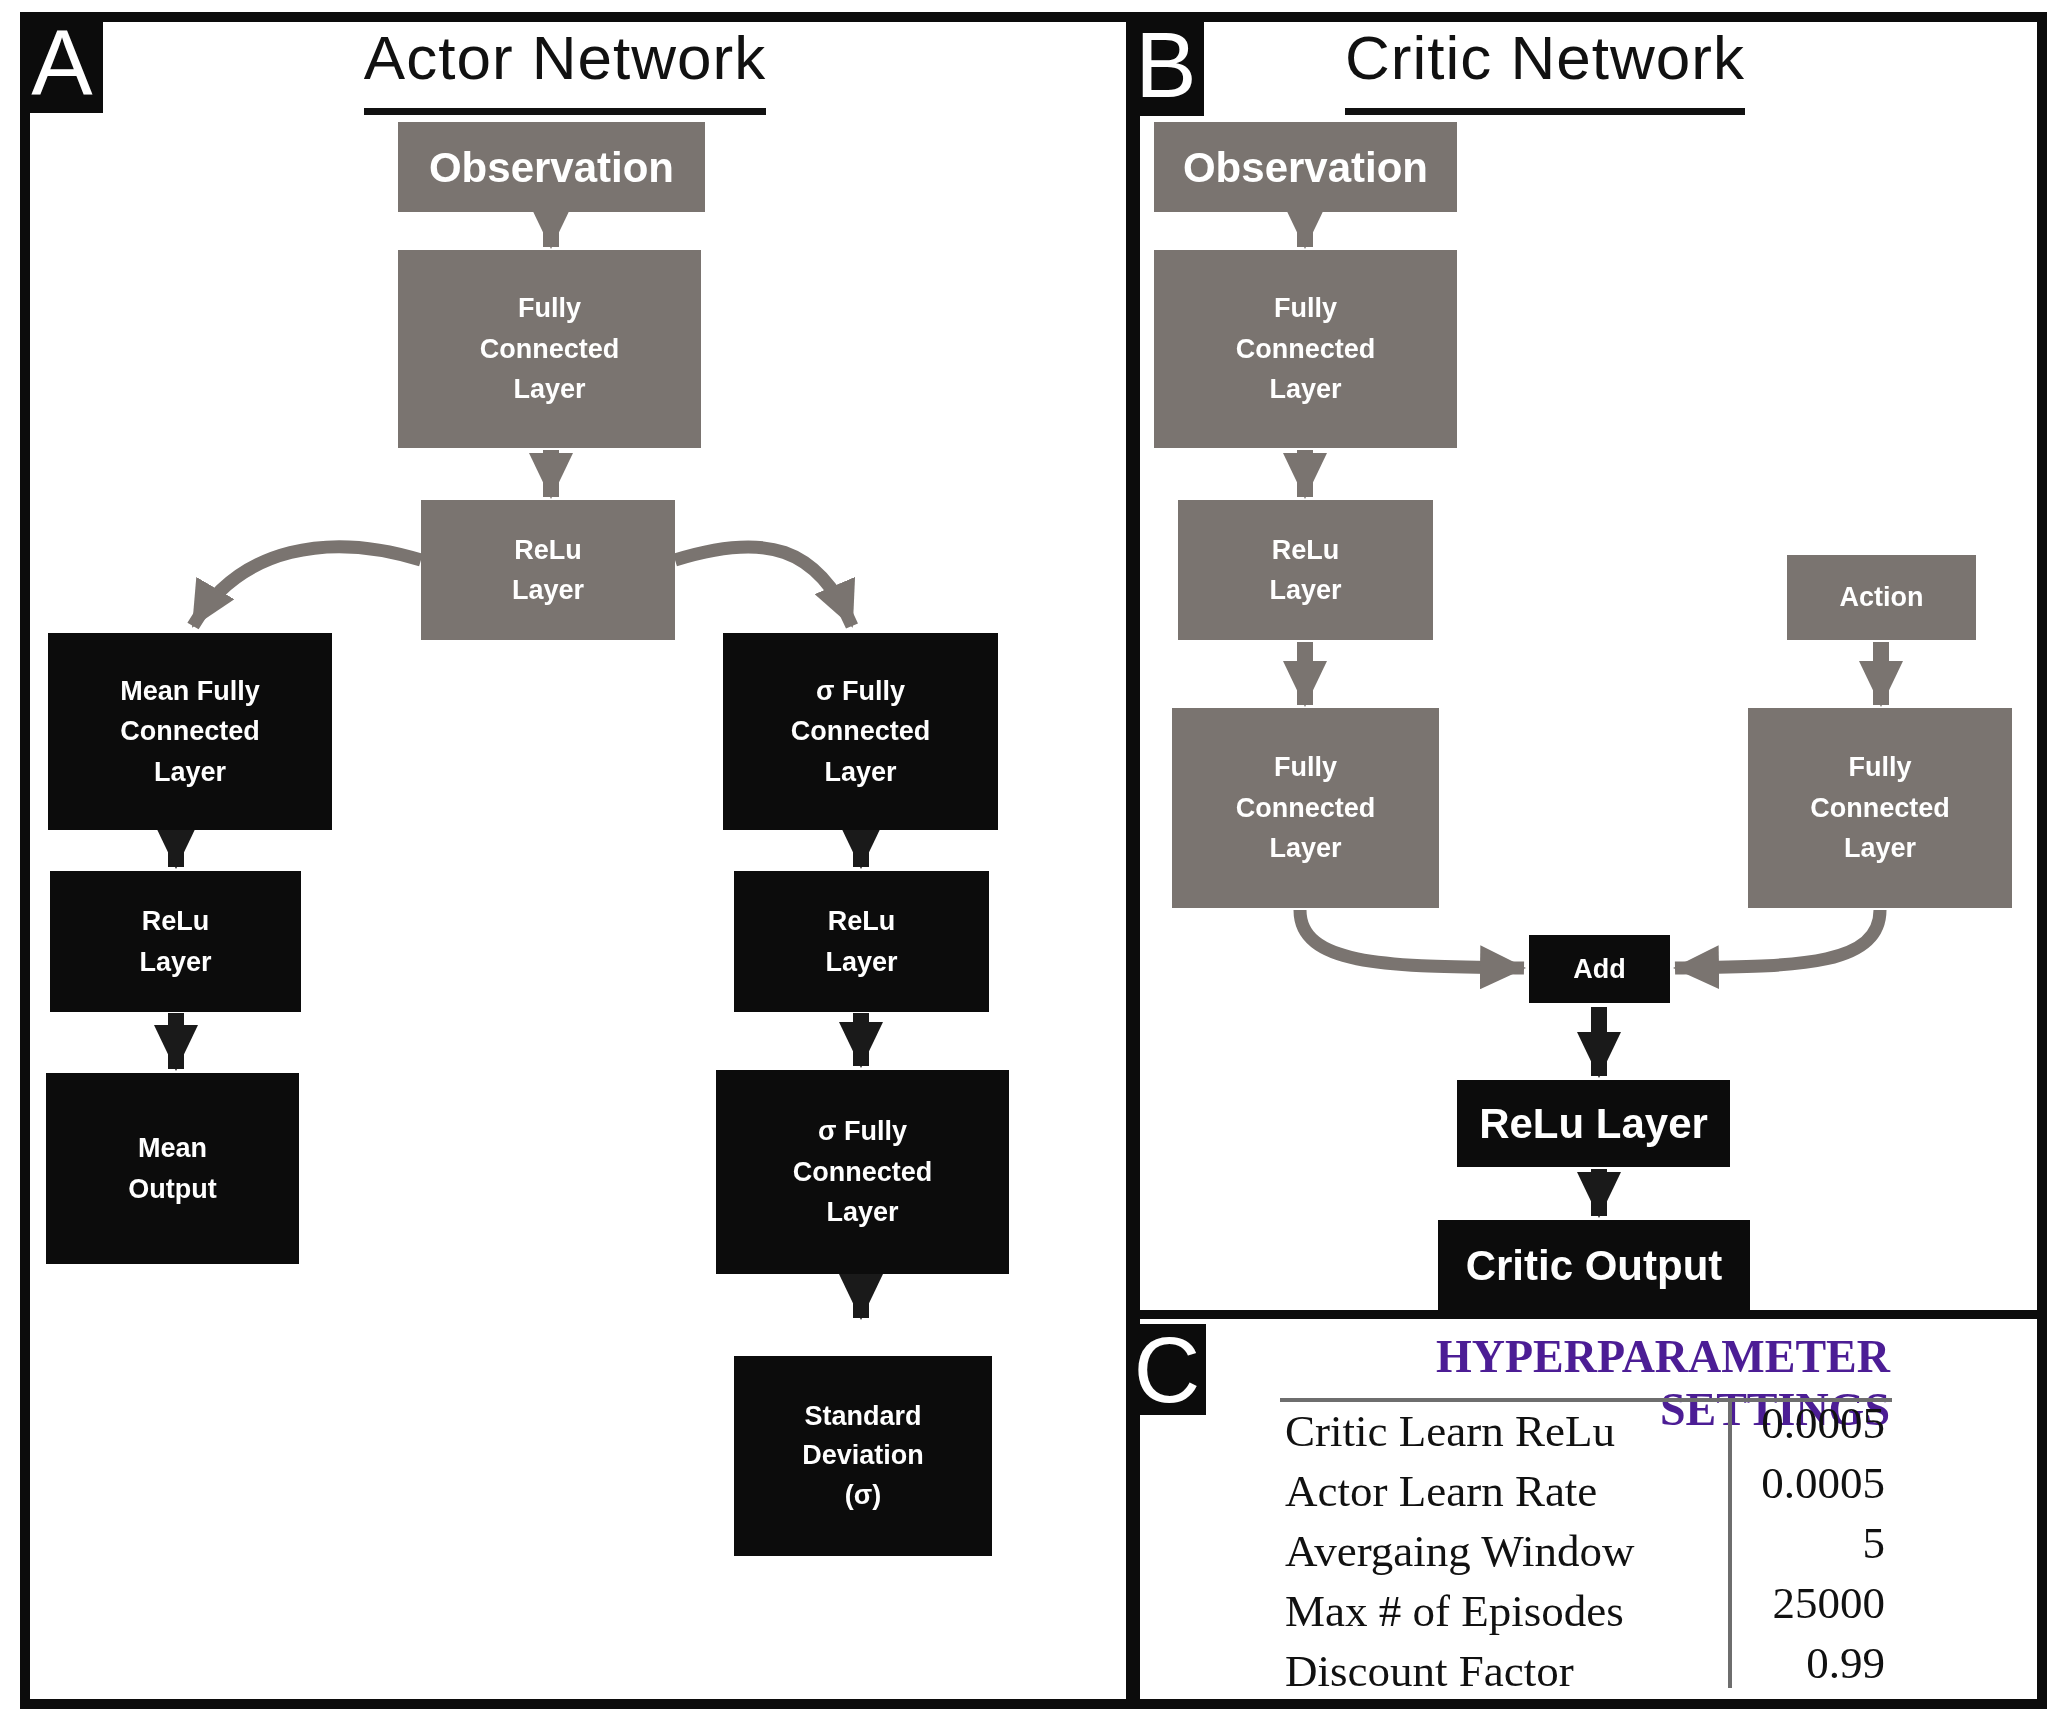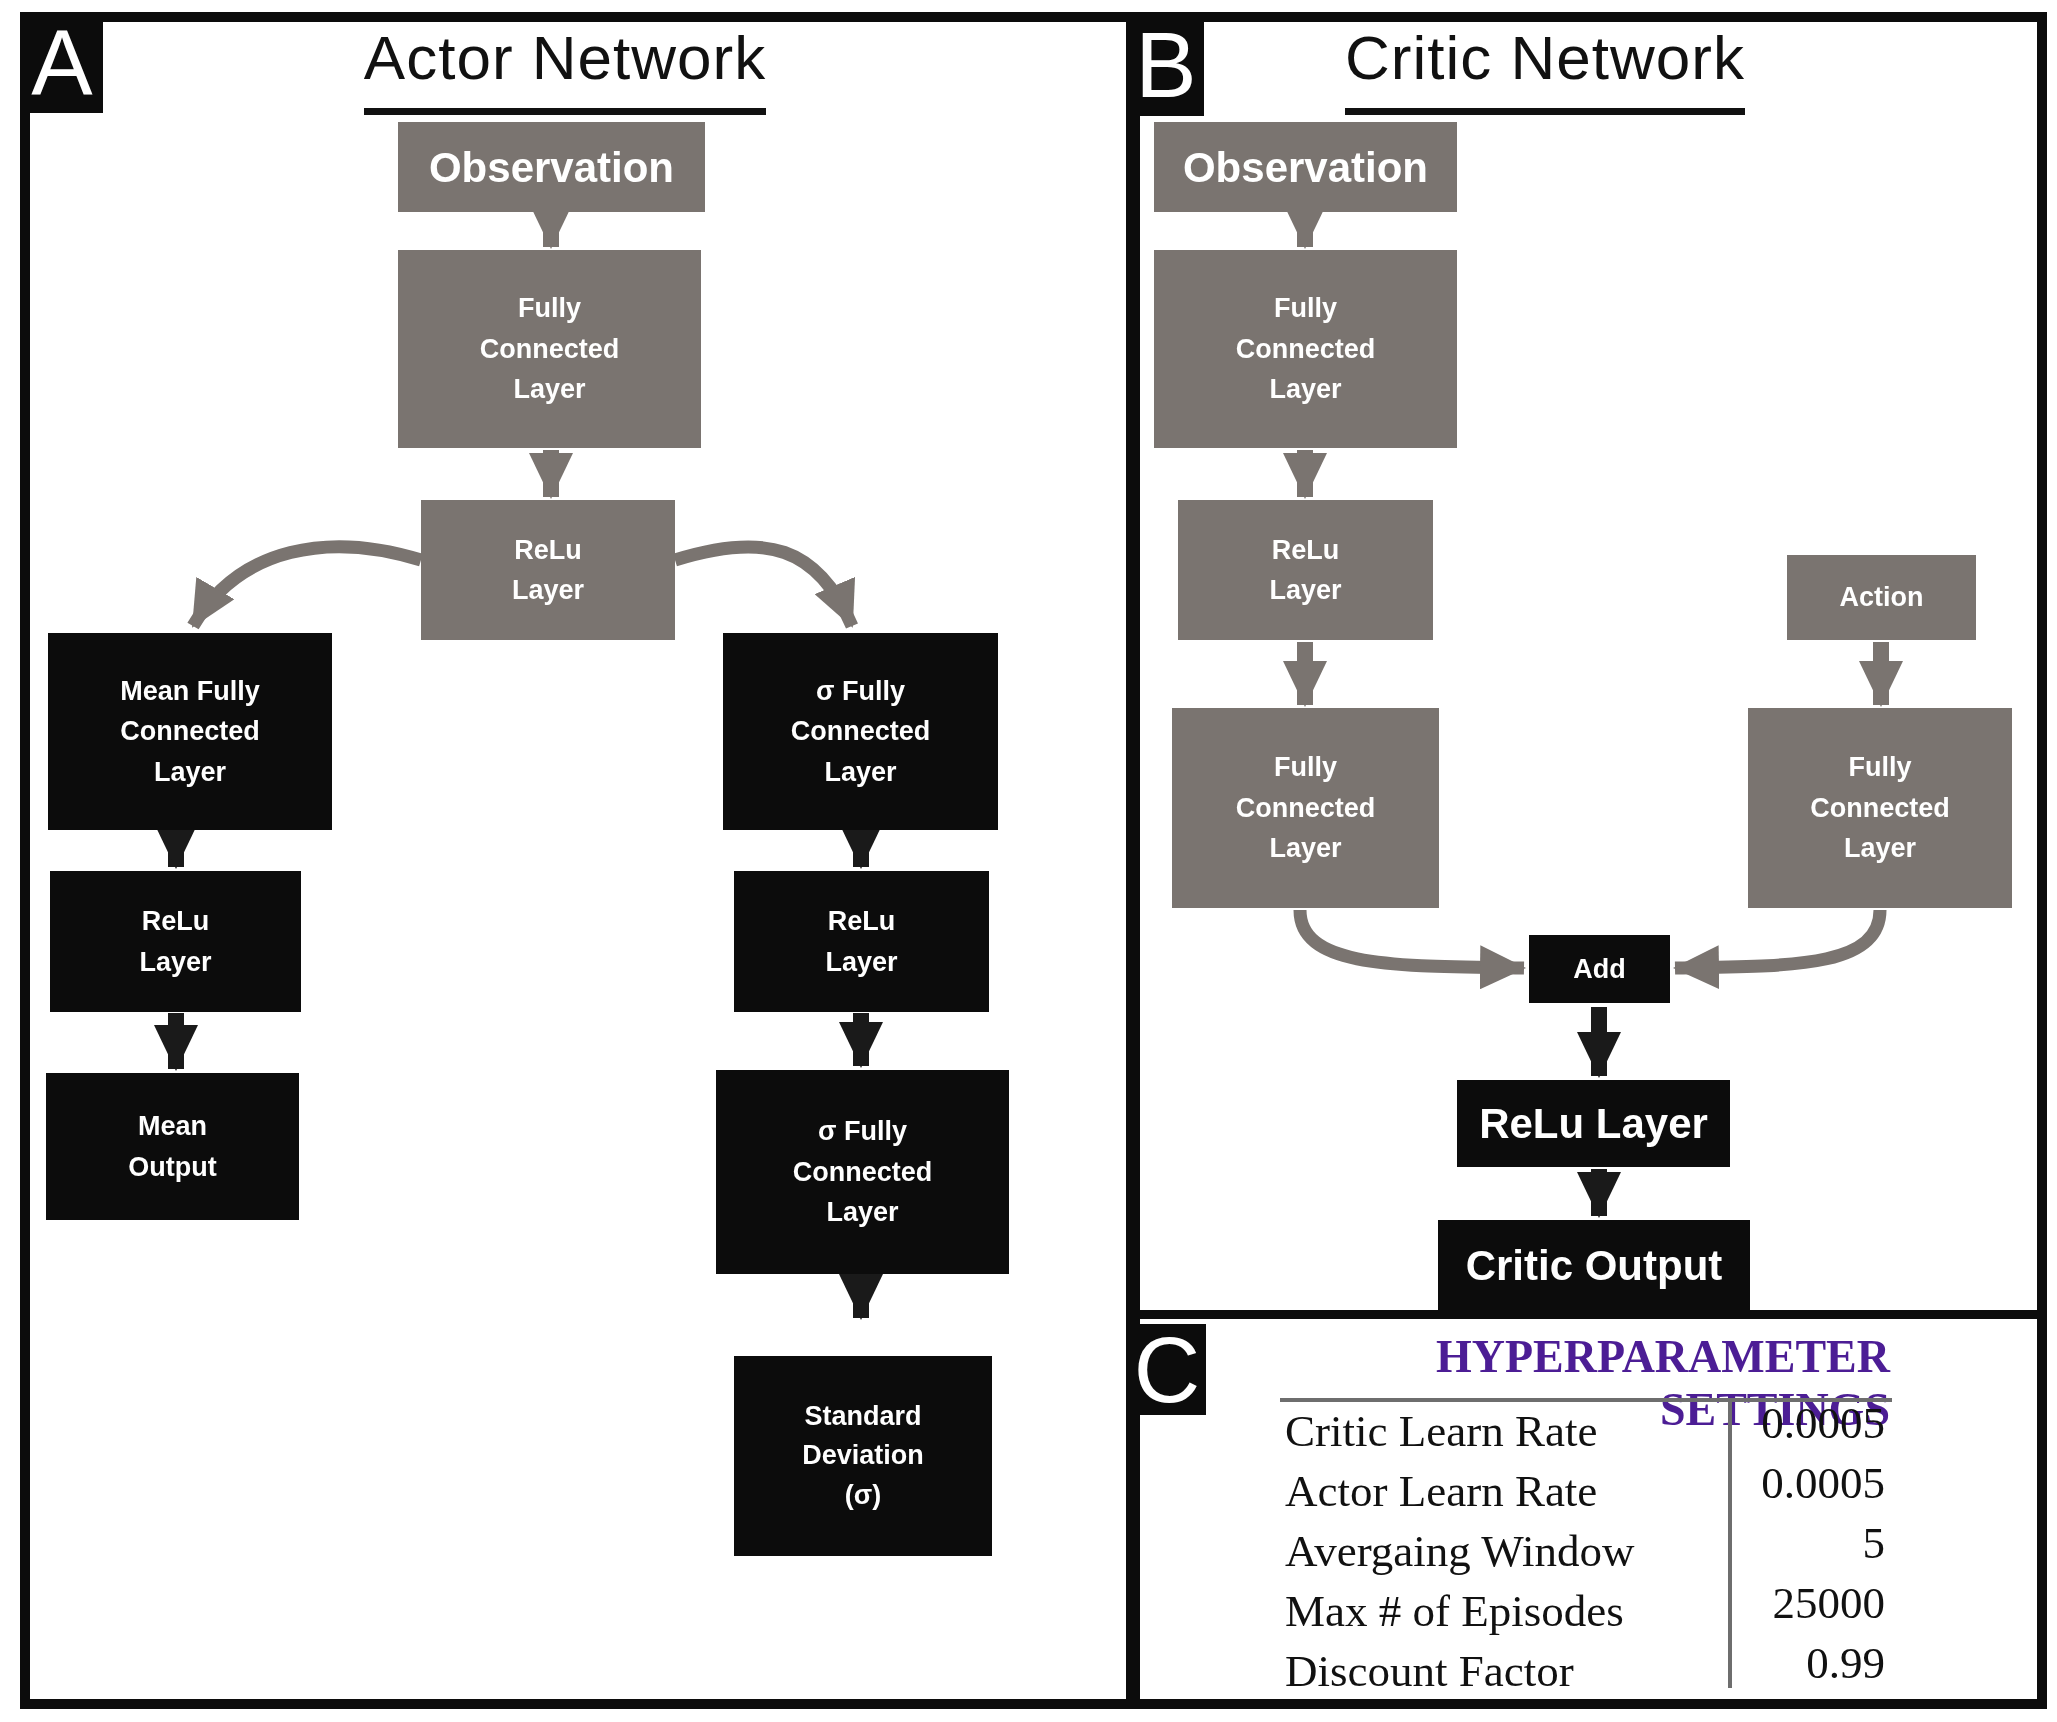--- a/index.html
+++ b/index.html
@@ -105,21 +105,21 @@
   <div class="node gray" style="left:398px; top:250px; width:303px; height:198px;">Fully
 Connected
 Layer</div>
   <div class="node gray" style="left:421px; top:500px; width:254px; height:140px;">ReLu
 Layer</div>
   <div class="node black" style="left:48px; top:633px; width:284px; height:197px;">Mean Fully
 Connected
 Layer</div>
   <div class="node black" style="left:50px; top:871px; width:251px; height:141px;">ReLu
 Layer</div>
-  <div class="node black" style="left:46px; top:1073px; width:253px; height:147px;">Mean
+  <div class="node black" style="left:46px; top:1073px; width:253px; height:191px;">Mean
 Output</div>
   <div class="node black" style="left:723px; top:633px; width:275px; height:197px;">σ Fully
 Connected
 Layer</div>
   <div class="node black" style="left:734px; top:871px; width:255px; height:141px;">ReLu
 Layer</div>
   <div class="node black" style="left:716px; top:1070px; width:293px; height:204px;">σ Fully
 Connected
 Layer</div>
   <div class="node black" style="left:734px; top:1322px; width:258px; height:200px; line-height:1.45;margin-top:34px;">Standard
@@ -141,21 +141,21 @@
 Layer</div>
   <div class="node black" style="left:1529px; top:935px; width:141px; height:68px;">Add</div>
   <div class="node black" style="left:1457px; top:1080px; width:273px; height:87px; font-size:42px;">ReLu Layer</div>
   <div class="node black" style="left:1438px; top:1220px; width:312px; height:90px; font-size:42px;">Critic Output</div>
 
   <div class="hp-title">HYPERPARAMETER SETTINGS</div>
   <div class="hp-rule"></div>
   <div class="hp-vrule"></div>
   <div class="hp-rows">
     <div class="hp-row">
-      <span class="hp-label">Critic Learn Rate</span>
+      <span class="hp-label">Critic Learn ReLu</span>
       <span class="hp-value">0.0005</span>
     </div>
     <div class="hp-row">
       <span class="hp-label">Actor Learn Rate</span>
       <span class="hp-value">0.0005</span>
     </div>
     <div class="hp-row">
       <span class="hp-label">Avergaing Window</span>
       <span class="hp-value">5</span>
     </div>

